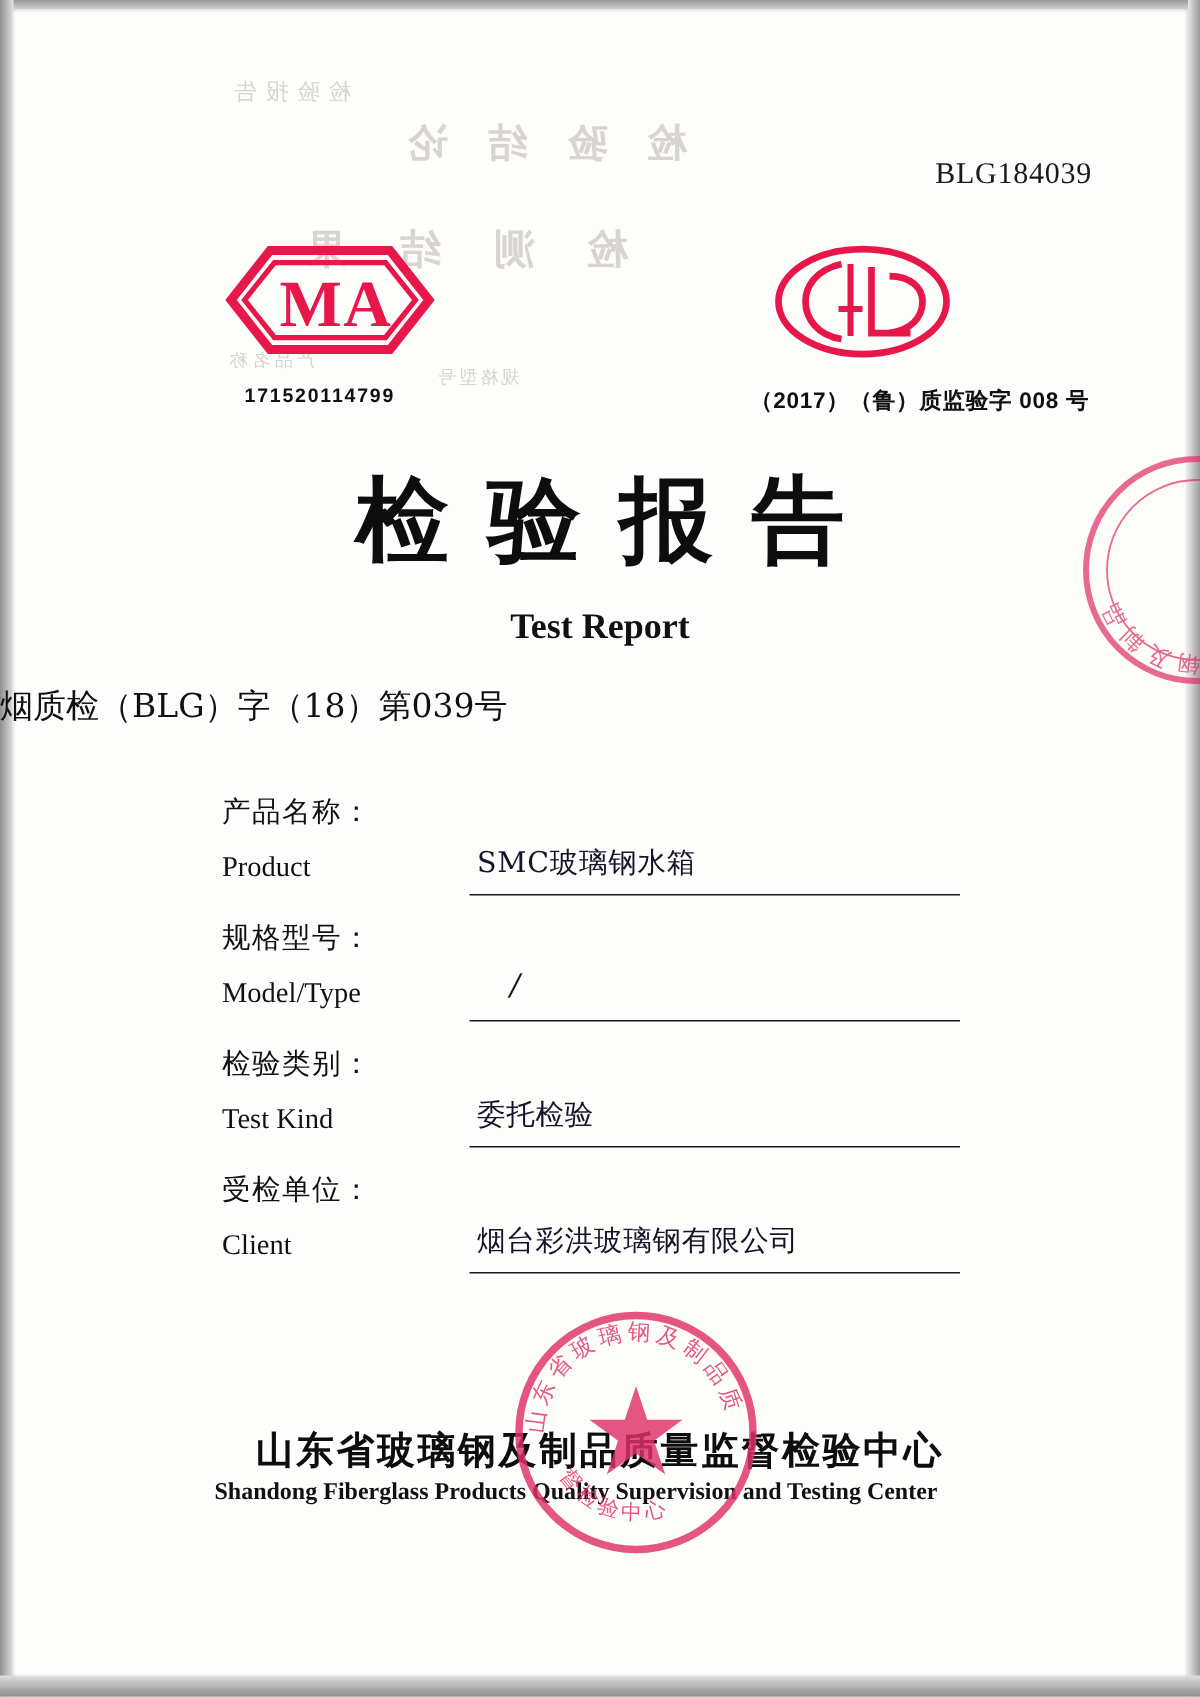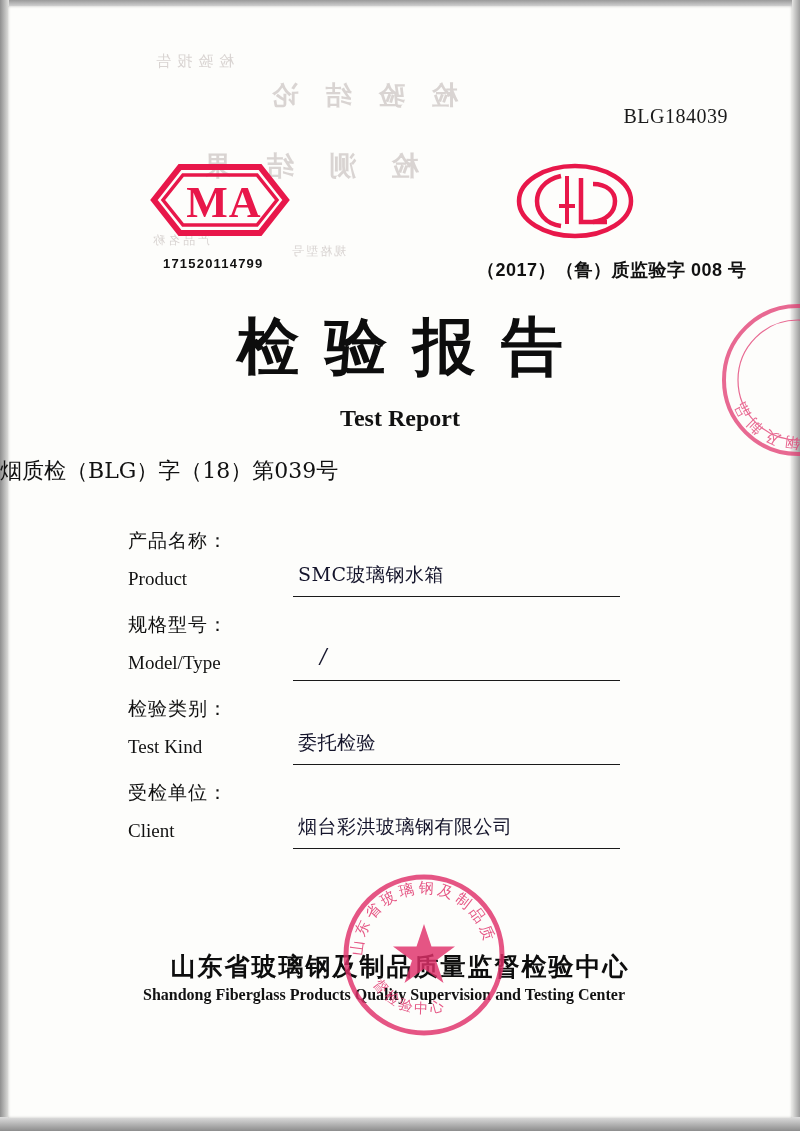--- a/index.html
+++ b/index.html
@@ -96,23 +96,23 @@
   
   .cal {
     position: absolute;
     left: 515px;
     top: 162px;
     width: 120px;
     height: 78px;
   }
   .cal-code {
     position: absolute;
-    left: 477px;
+    left: 500px;
     top: 258px;
-    font-size: 18px;
+    font-size: 15px;
     font-weight: bold;
     font-family: "Liberation Sans", sans-serif;
     color: #111;
     letter-spacing: 0.5px;
   }
 
   .title-cn {
     position: absolute;
     left: 0; top: 305px;
     width: 800px;
@@ -147,20 +147,21 @@
   
   .fields {
     position: absolute;
     left: 128px;
     top: 528px;
     width: 530px;
   }
   .field {
     position: relative;
     height: 84px;
+    margin-left: 20px;
   }
   .f-label-cn {
     position: absolute;
     left: 0; top: 0;
     font-size: 19px;
     color: #111;
     font-family: "DejaVu Serif", serif;
     letter-spacing: 1px;
   }
   .f-label-en {

